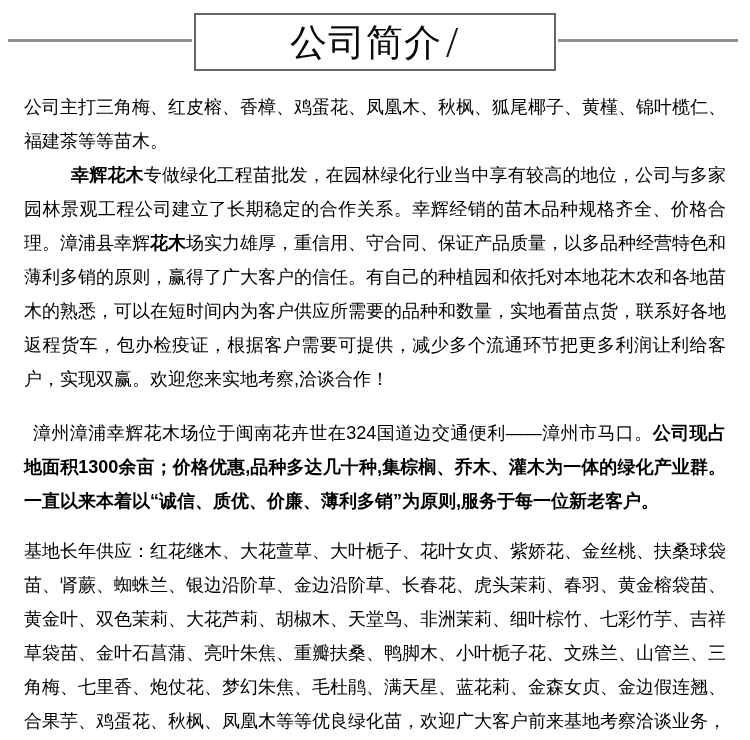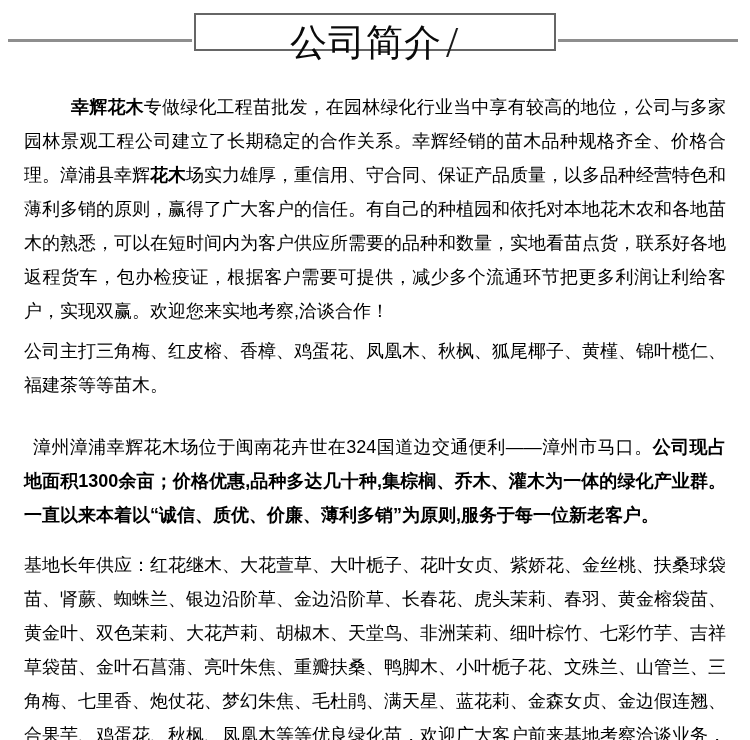--- a/index.html
+++ b/index.html
@@ -22,21 +22,21 @@
     height: 3px;
     background: #8e8e8e;
   }
   .h-line.left  { left: 8px;  width: 184px; }
   .h-line.right { left: 558px; width: 180px; }
   .title-box {
     position: absolute;
     left: 194px;
     top: 13px;
     width: 362px;
-    height: 38px;
+    height: 58px;
     border: 2px solid #666666;
     background: #ffffff;
     display: flex;
     align-items: baseline;
     justify-content: center;
     white-space: nowrap;
   }
   .title-cn {
     font-size: 37px;
     line-height: 45px;
@@ -68,42 +68,42 @@
   .para {
     font-size: 18px;
     line-height: 34px;
     text-align: justify;
     color: #000000;
     word-break: break-all;
   }
   .para .b { font-weight: bold; }
   .p-intro   { text-indent: 47px; }
   .p-species { margin-top: 6px; }
-  .p-location{ margin-top: 28px; text-indent: 9px; }
+  .p-location{ margin-top: 20px; text-indent: 9px; }
   .p-supply  { margin-top: 16px; }
 </style>
 </head>
 <body>
 
 <div class="page">
 
   <div class="header">
     <div class="h-line left"></div>
     <div class="h-line right"></div>
     <div class="title-box">
       <span class="title-cn">公司简介</span>
       <span class="title-slash">/</span>
     </div>
   </div>
 
   <div class="content">
 
+    <p class="para p-species"><span>公司主打三角梅、红皮榕、香樟、鸡蛋花、凤凰木、秋枫、狐尾椰子、黄槿、锦叶榄仁、福建茶等等苗木。</span></p>
+
     <p class="para p-intro"><span class="b">幸辉花木</span><span>专做绿化工程苗批发，在园林绿化行业当中享有较高的地位，公司与多家园林景观工程公司建立了长期稳定的合作关系。幸辉经销的苗木品种规格齐全、价格合理。漳浦县幸辉</span><span class="b">花木</span><span>场实力雄厚，重信用、守合同、保证产品质量，以多品种经营特色和薄利多销的原则，赢得了广大客户的信任。有自己的种植园和依托对本地花木农和各地苗木的熟悉，可以在短时间内为客户供应所需要的品种和数量，实地看苗点货，联系好各地返程货车，包办检疫证，根据客户需要可提供，减少多个流通环节把更多利润让利给客户，实现双赢。欢迎您来实地考察,洽谈合作！</span></p>
-
-    <p class="para p-species"><span>公司主打三角梅、红皮榕、香樟、鸡蛋花、凤凰木、秋枫、狐尾椰子、黄槿、锦叶榄仁、福建茶等等苗木。</span></p>
 
     <p class="para p-location"><span>漳州漳浦幸辉花木场位于闽南花卉世在324国道边交通便利——漳州市马口。</span><span class="b">公司现占地面积1300余亩；价格优惠,品种多达几十种,集棕榈、乔木、灌木为一体的绿化产业群。一直以来本着以“诚信、质优、价廉、薄利多销”为原则,服务于每一位新老客户。</span></p>
 
     <p class="para p-supply"><span>基地长年供应：红花继木、大花萱草、大叶栀子、花叶女贞、紫娇花、金丝桃、扶桑球袋苗、肾蕨、蜘蛛兰、银边沿阶草、金边沿阶草、长春花、虎头茉莉、春羽、黄金榕袋苗、黄金叶、双色茉莉、大花芦莉、胡椒木、天堂鸟、非洲茉莉、细叶棕竹、七彩竹芋、吉祥草袋苗、金叶石菖蒲、亮叶朱焦、重瓣扶桑、鸭脚木、小叶栀子花、文殊兰、山管兰、三角梅、七里香、炮仗花、梦幻朱焦、毛杜鹃、满天星、蓝花莉、金森女贞、金边假连翘、合果芋、鸡蛋花、秋枫、凤凰木等等优良绿化苗，欢迎广大客户前来基地考察洽谈业务，希望合作愉快!</span></p>
 
   </div>
 
 </div>
 
 </body></html>

